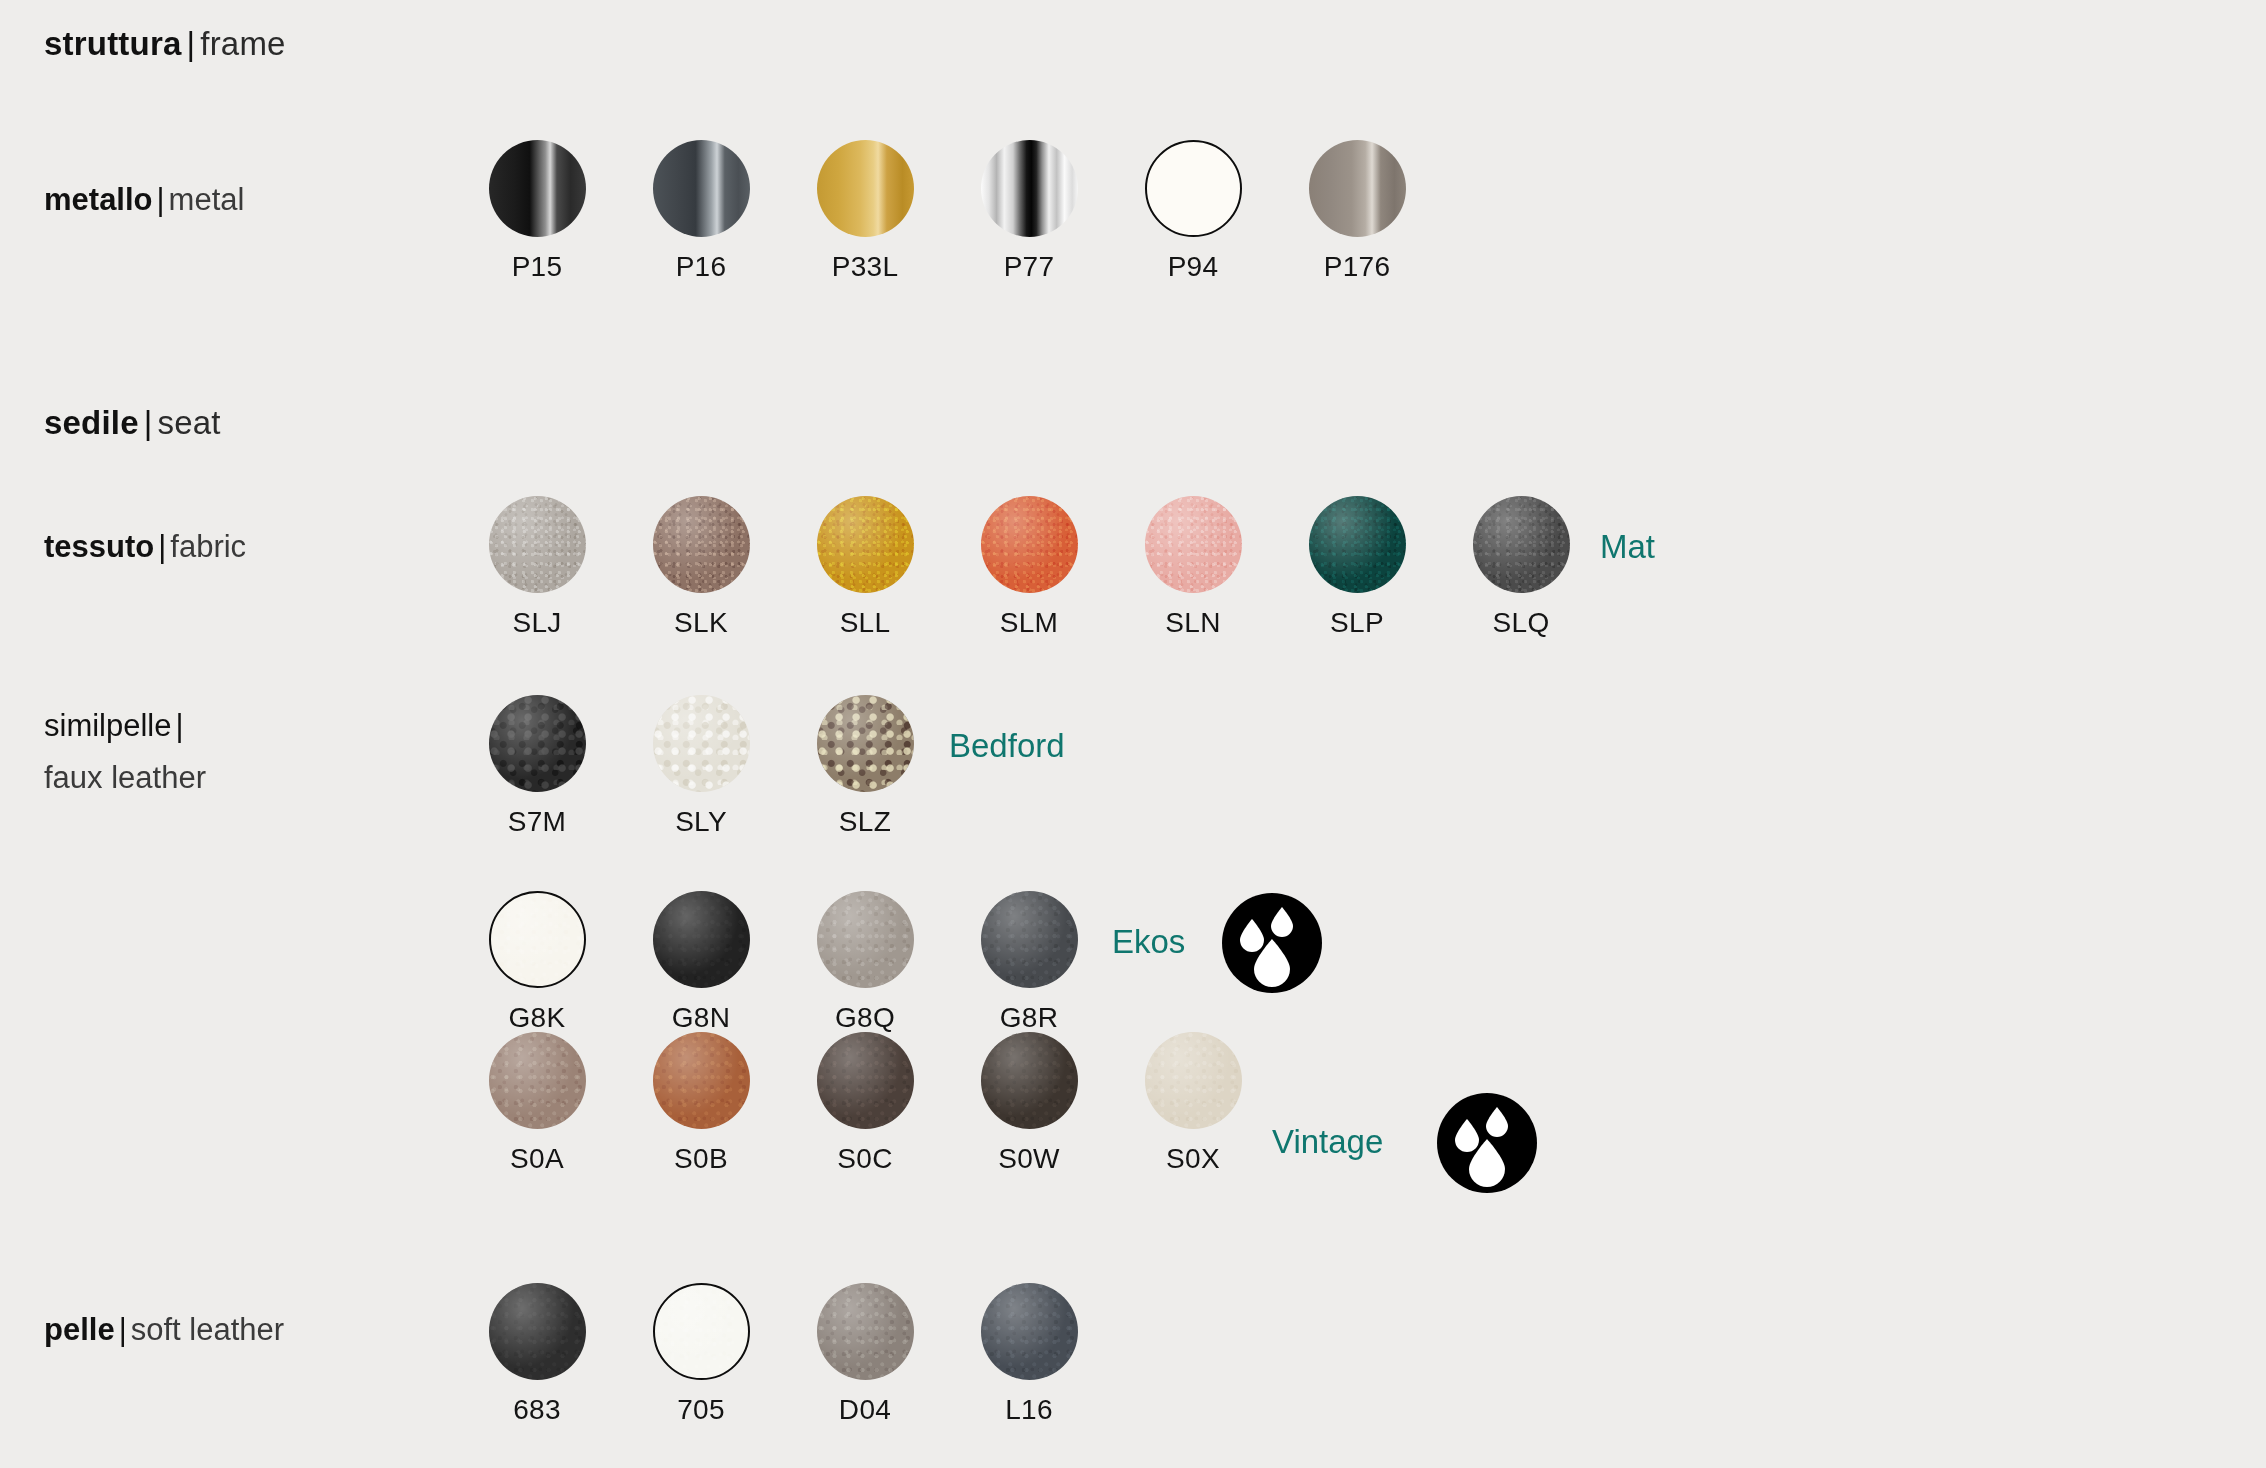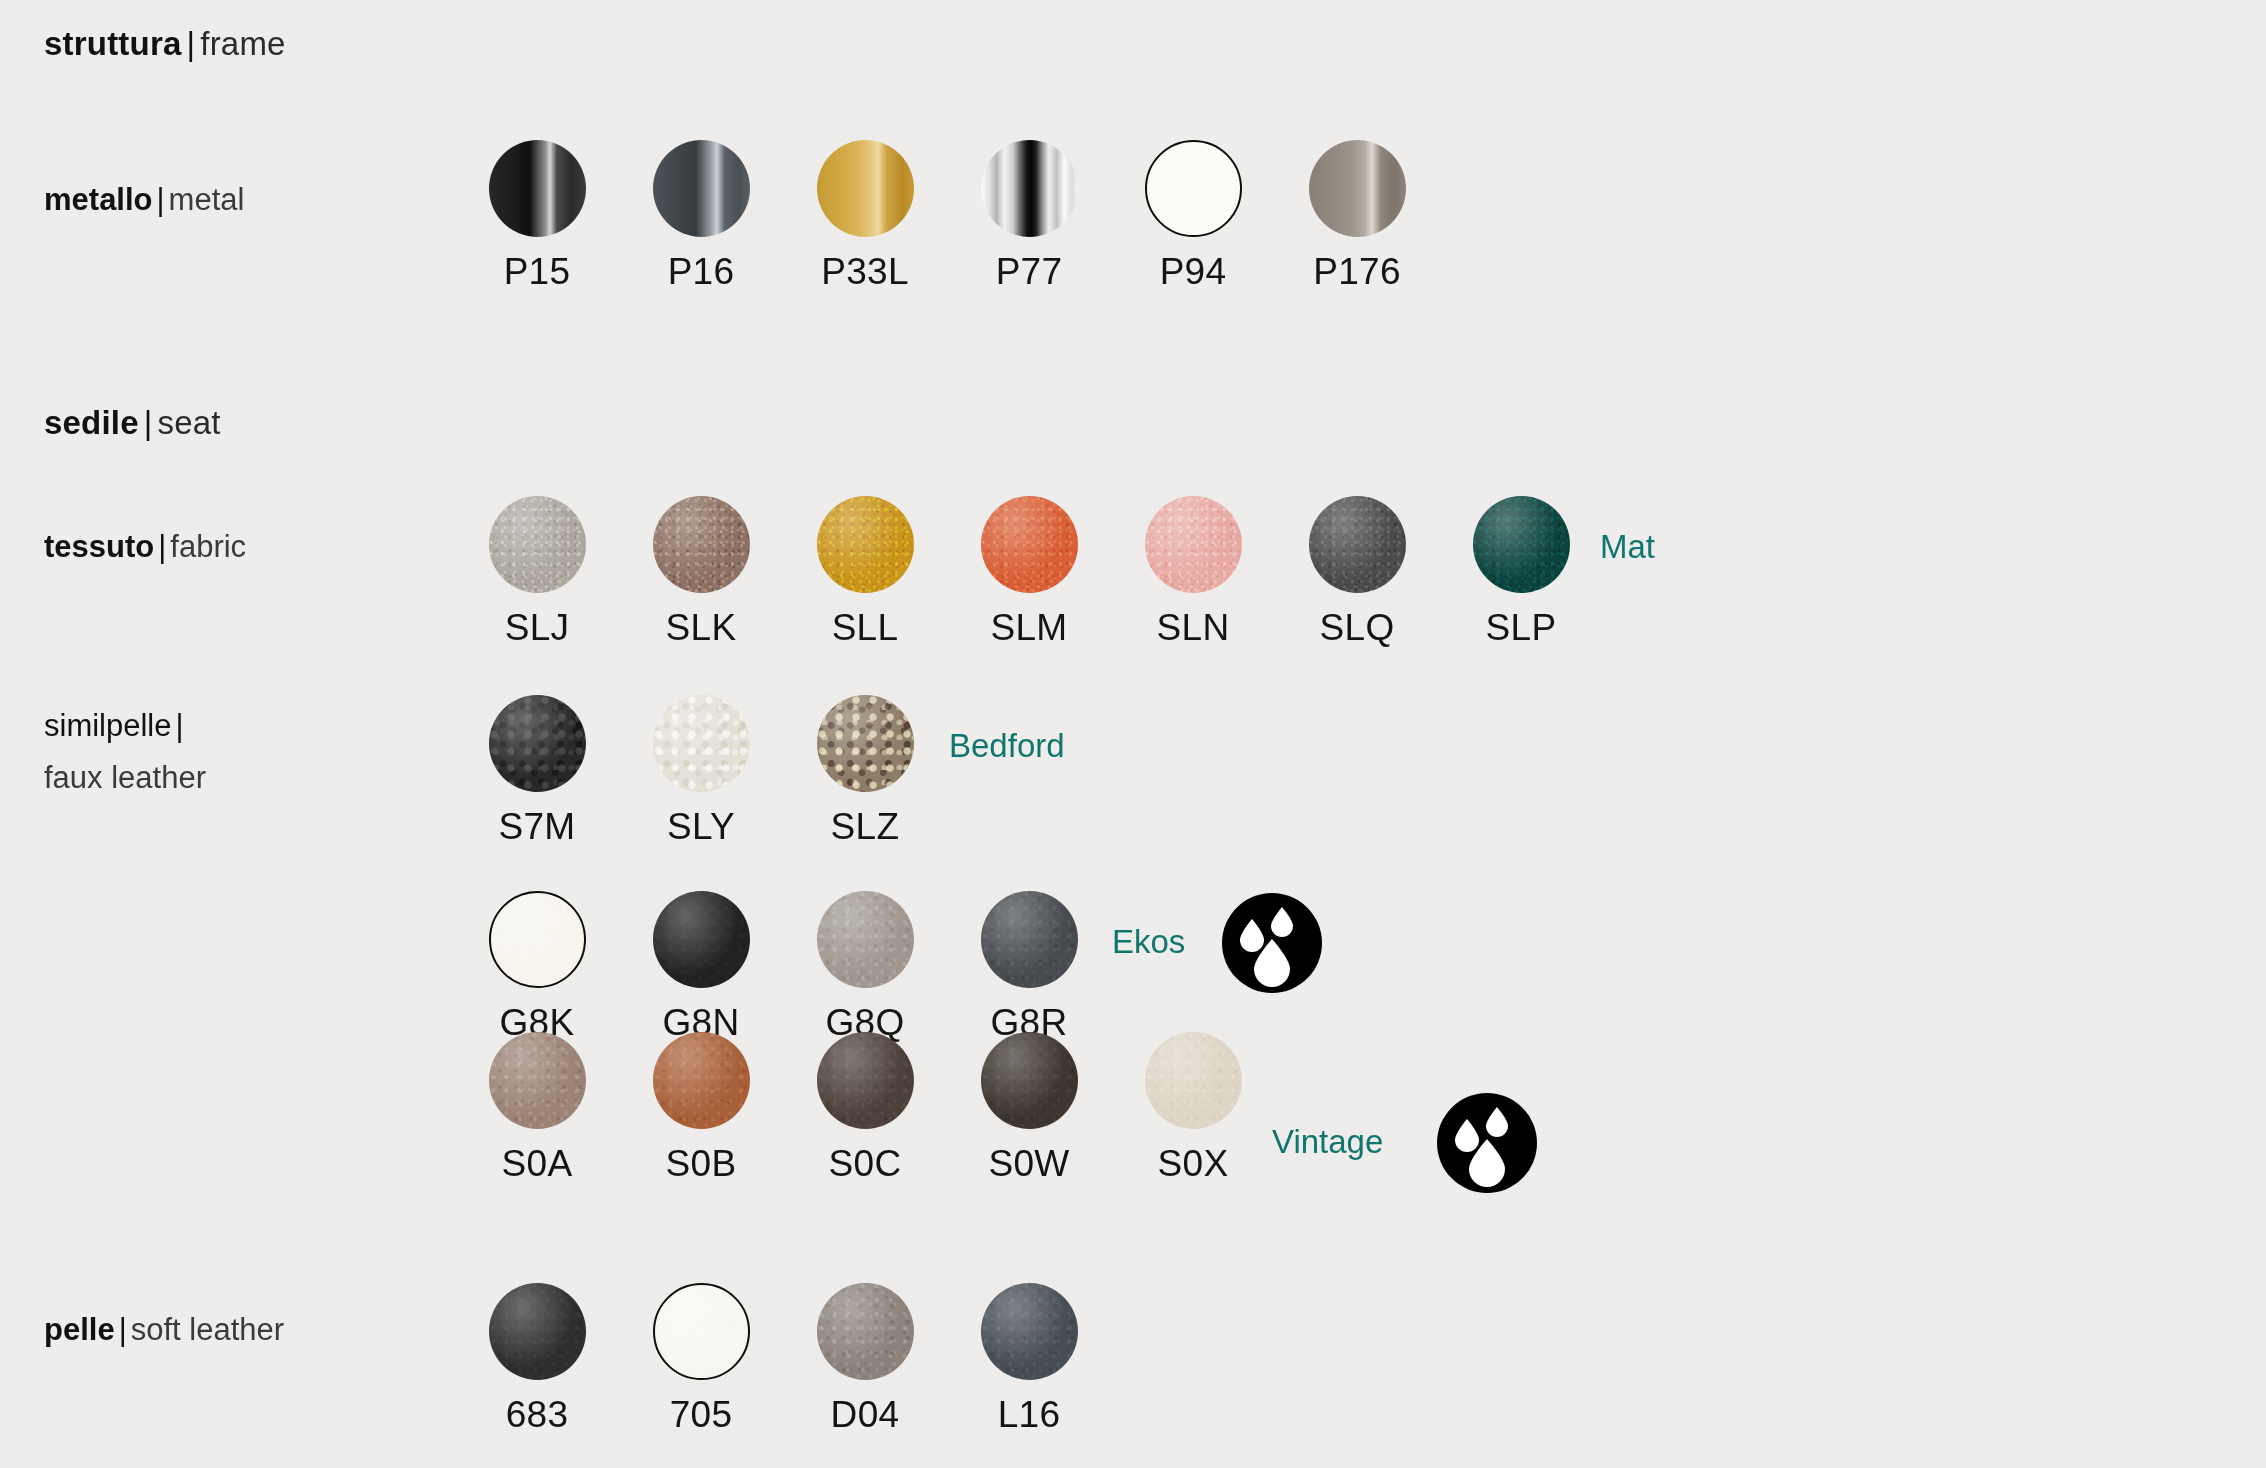--- a/index.html
+++ b/index.html
@@ -136,21 +136,21 @@
   .swatch .sheen {
     position: absolute;
     inset: 0;
     border-radius: 50%;
     background: radial-gradient(ellipse at 34% 26%, rgba(255,255,255,.30) 0%, rgba(255,255,255,0) 58%);
     pointer-events: none;
   }
 
   .swatch-code {
     margin-top: 14px;
-    font-size: 37px;
+    font-size: 28px;
     font-weight: 400;
     color: #141414;
     letter-spacing: .3px;
   }
 
   
   .brand-tag {
     position: absolute;
     font-size: 33px;
     font-weight: 300;
@@ -244,32 +244,32 @@
         <div class="swatch-code">SLM</div>
       </div>
       <div class="swatch-cell">
         <div class="swatch" style="background: rgb(232, 171, 164);">
           <div class="grain fine"></div>
           <div class="sheen"></div>
         </div>
         <div class="swatch-code">SLN</div>
       </div>
       <div class="swatch-cell">
+        <div class="swatch" style="background: rgb(12, 67, 62);">
+          <div class="grain fine"></div>
+          <div class="sheen"></div>
+        </div>
+        <div class="swatch-code">SLP</div>
+      </div>
+      <div class="swatch-cell">
         <div class="swatch" style="background: rgb(75, 75, 75);">
           <div class="grain fine"></div>
           <div class="sheen"></div>
         </div>
         <div class="swatch-code">SLQ</div>
-      </div>
-      <div class="swatch-cell">
-        <div class="swatch" style="background: rgb(12, 67, 62);">
-          <div class="grain fine"></div>
-          <div class="sheen"></div>
-        </div>
-        <div class="swatch-code">SLP</div>
       </div>
     </div>
 
   <div class="brand-tag" style="left:1600px; top:528px;">Mat</div>
 
   <div class="row-label wrap" style="top:700px;">
     <span class="it light">similpelle</span><span class="sep">|</span><br><span class="en">faux leather</span>
   </div>
 
   <div class="swatch-row" id="row-bedford" style="top:695px;">

